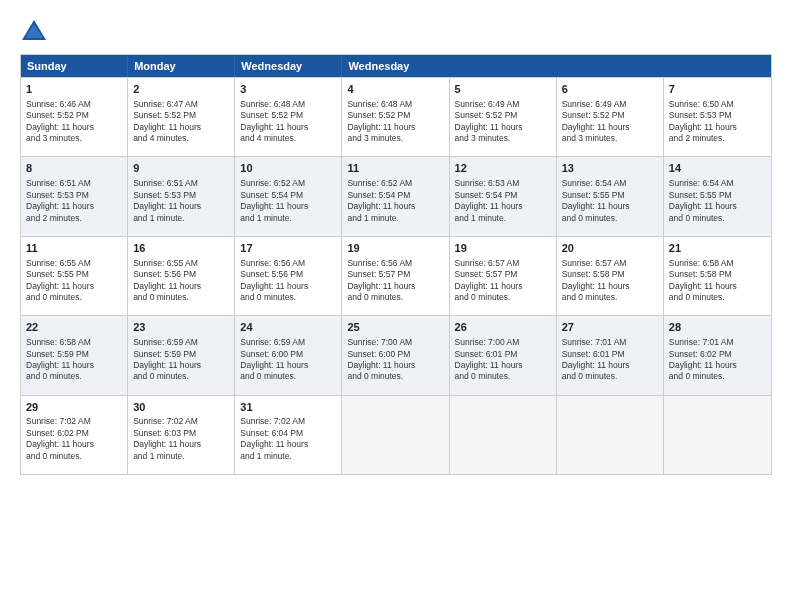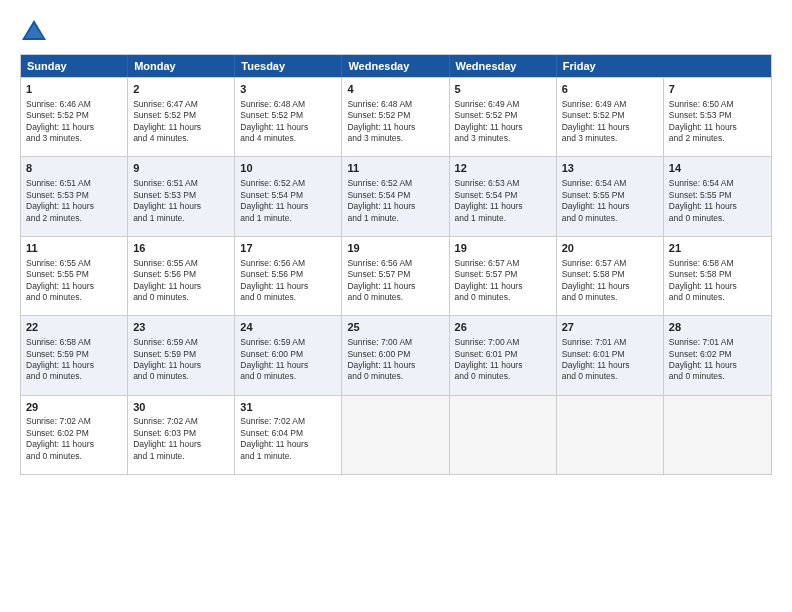--- a/index.html
+++ b/index.html
@@ -125,24 +125,22 @@
     <div class="title-block">
       <div class="month-title"></div>
       <div class="subtitle"></div>
     </div>
   </div>
 
   <div class="calendar">
     <div class="cal-header">
     <div class="cal-header-cell">Sunday</div>
         <div class="cal-header-cell">Monday</div>
-        <div class="cal-header-cell">Tuesday</div>
         <div class="cal-header-cell">Wednesday</div>
         <div class="cal-header-cell">Wednesday</div>
-        <div class="cal-header-cell">Friday</div>
       </div>
     <div class="cal-body">
     <div class="cal-row">
           <div class="cal-cell">
             <div class="day-num">1</div>
             <div class="cell-text">Sunrise: 6:46 AM</div>
             <div class="cell-text">Sunset: 5:52 PM</div>
             <div class="cell-text">Daylight: 11 hours</div>
             <div class="cell-text">and 3 minutes.</div>
           </div>

